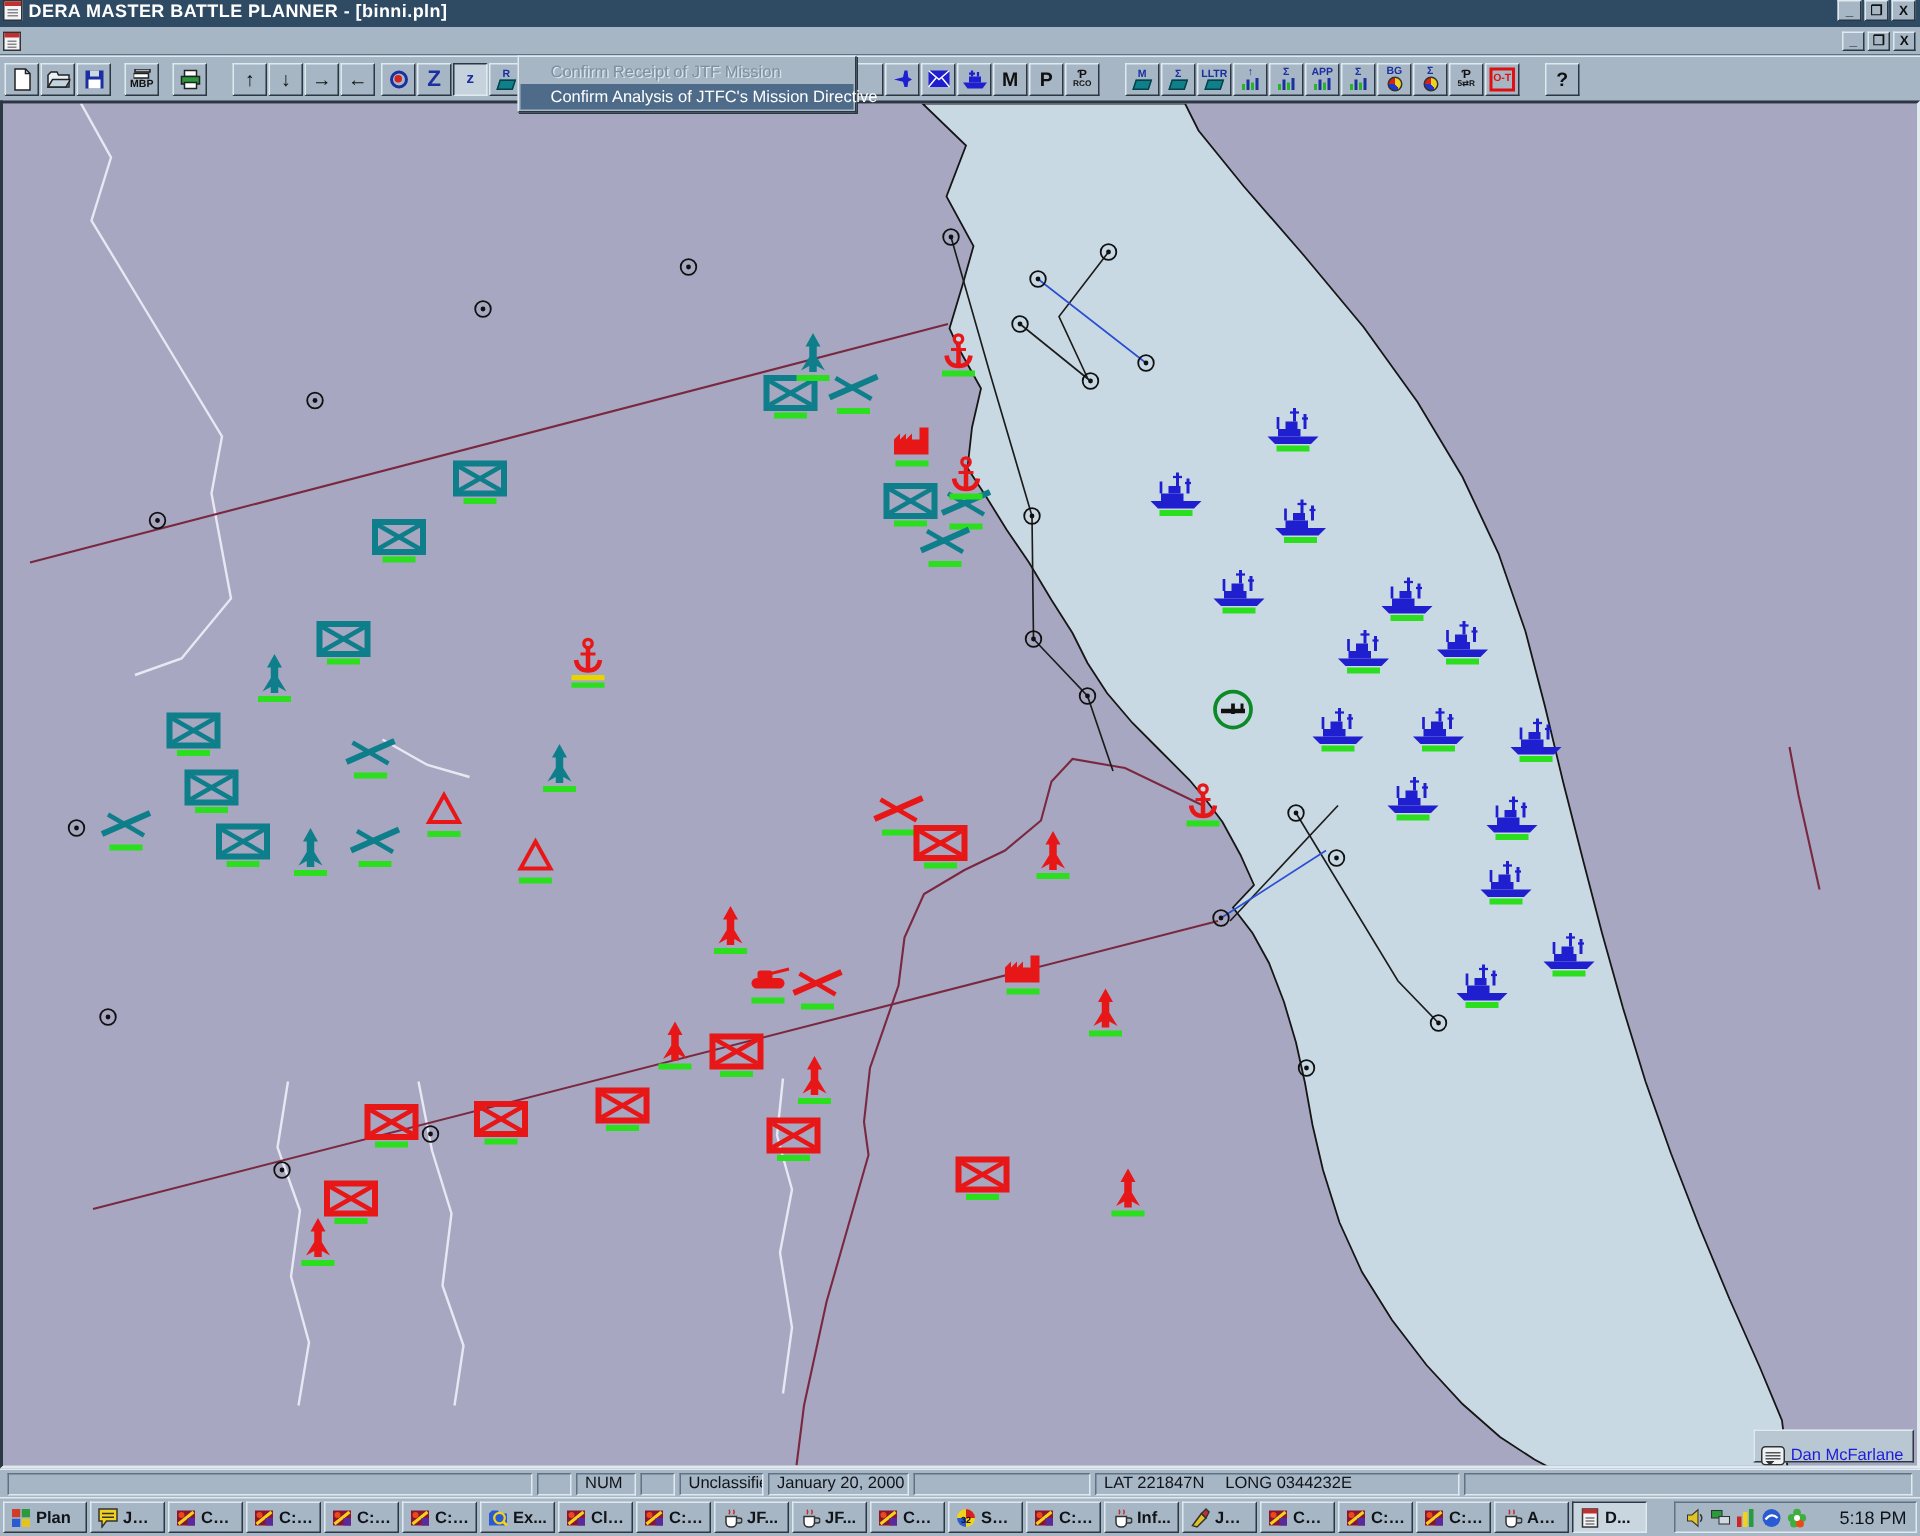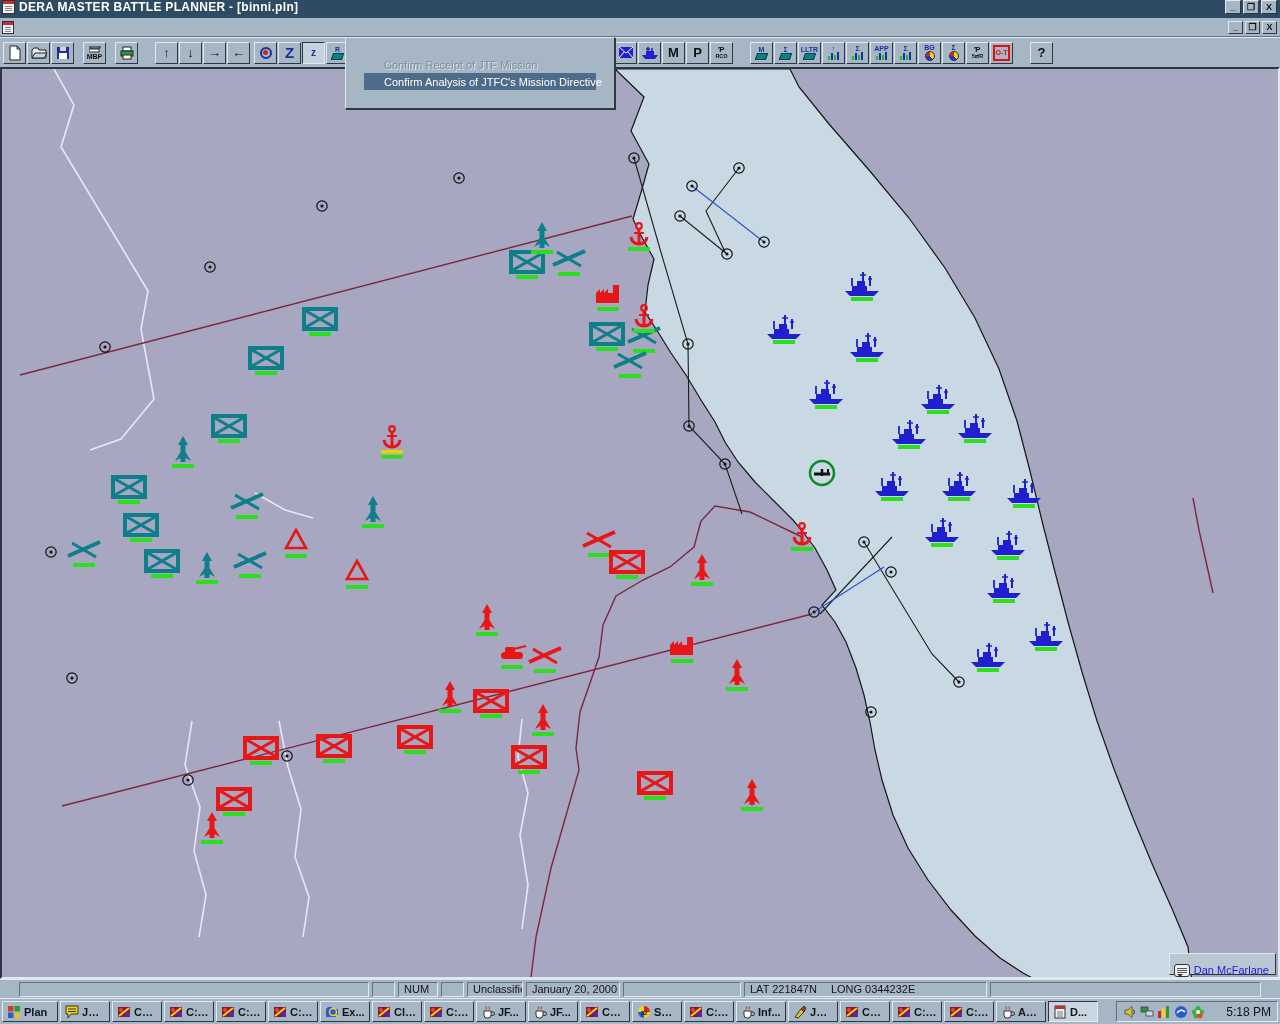--- a/index.html
+++ b/index.html
@@ -41,38 +41,38 @@
   .minibars{display:flex;align-items:flex-end;gap:1px;height:8px}
   .minibars i{width:2px;background:#28b428;display:block}
   .minibars i.b{background:var(--navy)}
   .flagicon{width:11px;height:7px;background:#0f8089;transform:skewX(-18deg);border:1px solid #06414a}
   .pieicon{width:10px;height:10px;border-radius:50%;background:conic-gradient(#f2d21a 0 40%,#2236c8 40% 75%,#d42222 75% 100%);border:1px solid #333}
   .targeticon{width:12px;height:12px;border:2px solid var(--navy);border-radius:50%;display:flex;align-items:center;justify-content:center}
   .targeticon i{width:5px;height:5px;border-radius:50%;background:#d42222}
   .otframe{width:17px;height:16px;border:2px solid #e01010;display:flex;align-items:center;justify-content:center;font-size:7px;font-weight:bold;color:#e01010}
 
   
-  .dropdown{position:absolute;left:345px;top:37px;width:270px;z-index:60;background:var(--face);
-            border:1px solid;border-color:var(--hl) var(--dk) var(--dk) var(--hl);box-shadow:1px 1px 0 var(--dk);padding:18px}
+  .dropdown{position:absolute;left:345px;top:37px;width:226px;z-index:60;background:var(--face);
+            border:1px solid;border-color:var(--hl) var(--dk) var(--dk) var(--hl);box-shadow:1px 1px 0 var(--dk);padding:1px}
   .dd-item{height:17px;font-size:11px;display:flex;align-items:center;padding:0 8px 0 20px;white-space:nowrap;color:#101418}
   .dd-item.disabled{color:#7e90a0;text-shadow:1px 1px 0 #d9e3ea}
   .dd-item.hot{background:var(--selbg);color:#fff;text-shadow:none}
 
   
   .maparea{position:relative;flex:1 1 auto;border:2px solid;border-color:var(--dk) var(--hl) var(--hl) var(--dk);background:#a7a7c1;overflow:hidden}
   .maparea svg{position:absolute;inset:0;width:100%;height:100%}
   .chatbox{position:absolute;right:2px;bottom:2px;height:22px;background:#b9c7d3;border:1px solid;
            border-color:var(--hl) var(--dk) var(--dk) var(--hl);display:flex;align-items:center;gap:4px;padding:12px 6px 0 4px;z-index:5}
   .chatbox .nm{font-size:11px;color:#1b1bd8;white-space:nowrap}
   .bubble{width:16px;height:13px;background:#eef2f5;border:1px solid #333;border-radius:3px;position:relative}
   .bubble:before{content:"";position:absolute;left:2px;top:3px;right:2px;height:1px;background:#555;box-shadow:0 2px 0 #555,0 4px 0 #555}
   .bubble:after{content:"";position:absolute;left:2px;bottom:-4px;border:3px solid transparent;border-top-color:#333}
 
   
-  .statusbar{height:19px;flex:0 0 auto;background:var(--face);display:flex;align-items:center;gap:3px;padding:2px 19px;border-top:1px solid var(--hl)}
+  .statusbar{height:19px;flex:0 0 auto;background:var(--face);display:flex;align-items:center;gap:3px;padding:2px 5px;border-top:1px solid var(--hl)}
   .panel{height:15px;border:1px solid;border-color:var(--sh) var(--hl) var(--hl) var(--sh);
          font-size:11px;color:#10141a;display:flex;align-items:center;padding:0 5px;white-space:nowrap;overflow:hidden}
   .coordgap{display:inline-block;width:14px}
 
   
   .taskbar{height:26px;flex:0 0 auto;background:var(--face);border-top:1px solid var(--hl);display:flex;align-items:center;padding:2px 2px;gap:2px}
   .tkbtn{height:21px;flex:0 0 auto;background:var(--face);border:1px solid;border-color:var(--hl) var(--dk) var(--dk) var(--hl);
          display:flex;align-items:center;gap:3px;padding:0 4px;font-size:11px;font-weight:bold;color:#10141a;overflow:hidden;white-space:nowrap}
   .tkbtn .lbl{overflow:hidden;text-overflow:ellipsis}
   .tkbtn.start{width:56px}

